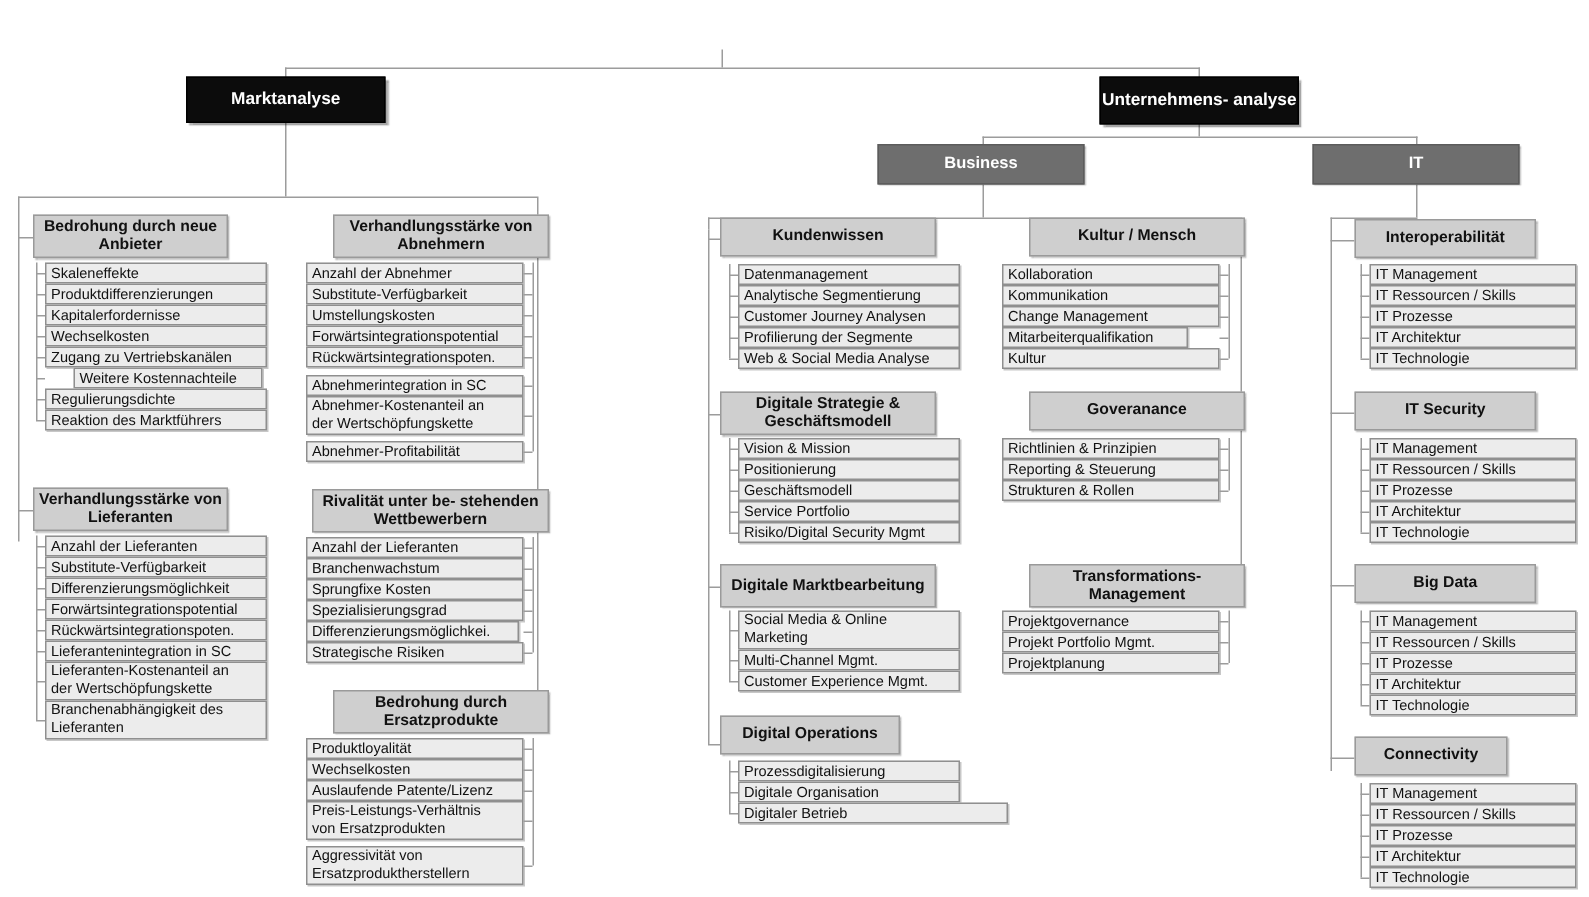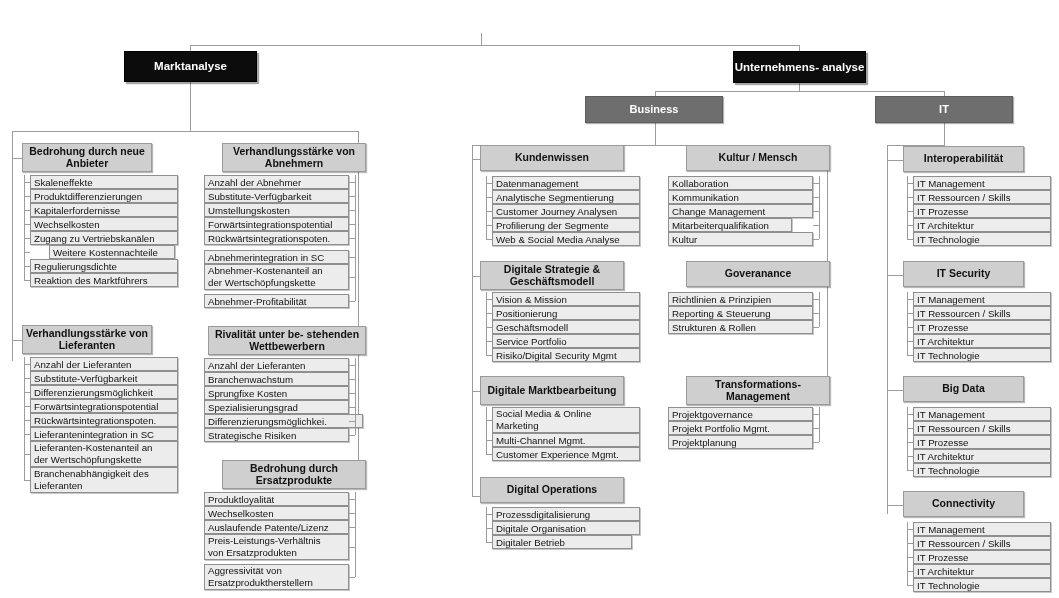--- a/index.html
+++ b/index.html
@@ -196,21 +196,21 @@
   <div class="ln lnh" style="left:349px;top:301px;width:6px;"></div>
 
   <div class="node grp" style="left:208px;top:326px;width:158px;height:29px;">
     <span>Rivalität unter be-
 stehenden Wettbewerbern</span>
   </div>
   <div class="leaf" style="left:204px;top:358px;width:145px;height:14px;">Anzahl der Lieferanten</div>
   <div class="leaf" style="left:204px;top:372px;width:145px;height:14px;">Branchenwachstum</div>
   <div class="leaf" style="left:204px;top:386px;width:145px;height:14px;">Sprungfixe Kosten</div>
   <div class="leaf" style="left:204px;top:400px;width:145px;height:14px;">Spezialisierungsgrad</div>
-  <div class="leaf" style="left:204px;top:414px;width:159px;height:14px;">Differenzierungsmöglichkei.</div>
+  <div class="leaf" style="left:204px;top:414px;width:142px;height:14px;">Differenzierungsmöglichkei.</div>
   <div class="leaf" style="left:204px;top:428px;width:145px;height:14px;">Strategische Risiken</div>
   <div class="ln lnv" style="left:355px;top:358px;height:77px;"></div>
   <div class="ln lnh" style="left:349px;top:365px;width:6px;"></div>
   <div class="ln lnh" style="left:349px;top:379px;width:6px;"></div>
   <div class="ln lnh" style="left:349px;top:393px;width:6px;"></div>
   <div class="ln lnh" style="left:349px;top:407px;width:6px;"></div>
   <div class="ln lnh" style="left:349px;top:421px;width:6px;"></div>
   <div class="ln lnh" style="left:349px;top:435px;width:6px;"></div>
 
   <div class="node grp" style="left:222px;top:460px;width:144px;height:29px;">
@@ -268,26 +268,26 @@
   </div>
   <div class="leaf two" style="left:492px;top:407px;width:148px;height:26px;">Social Media &amp; Online
 Marketing</div>
   <div class="leaf" style="left:492px;top:433px;width:148px;height:14px;">Multi-Channel Mgmt.</div>
   <div class="leaf" style="left:492px;top:447px;width:148px;height:14px;">Customer Experience Mgmt.</div>
   <div class="ln lnv" style="left:486px;top:407px;height:47px;"></div>
   <div class="ln lnh" style="left:486px;top:420px;width:6px;"></div>
   <div class="ln lnh" style="left:486px;top:440px;width:6px;"></div>
   <div class="ln lnh" style="left:486px;top:454px;width:6px;"></div>
 
-  <div class="node grp" style="left:480px;top:477px;width:144px;height:26px;">
+  <div class="node grp" style="left:480px;top:477px;width:120px;height:26px;">
     <span>Digital Operations</span>
   </div>
   <div class="leaf" style="left:492px;top:507px;width:148px;height:14px;">Prozessdigitalisierung</div>
   <div class="leaf" style="left:492px;top:521px;width:148px;height:14px;">Digitale Organisation</div>
-  <div class="leaf" style="left:492px;top:535px;width:140px;height:14px;">Digitaler Betrieb</div>
+  <div class="leaf" style="left:492px;top:535px;width:180px;height:14px;">Digitaler Betrieb</div>
   <div class="ln lnv" style="left:486px;top:507px;height:35px;"></div>
   <div class="ln lnh" style="left:486px;top:514px;width:6px;"></div>
   <div class="ln lnh" style="left:486px;top:528px;width:6px;"></div>
   <div class="ln lnh" style="left:486px;top:542px;width:6px;"></div>
 
   <div class="node grp" style="left:686px;top:145px;width:144px;height:26px;align-items:center;">
     <span>Kultur / Mensch</span>
   </div>
   <div class="leaf" style="left:668px;top:176px;width:145px;height:14px;">Kollaboration</div>
   <div class="leaf" style="left:668px;top:190px;width:145px;height:14px;">Kommunikation</div>
@@ -362,21 +362,21 @@
   <div class="leaf" style="left:913px;top:435px;width:138px;height:14px;">IT Prozesse</div>
   <div class="leaf" style="left:913px;top:449px;width:138px;height:14px;">IT Architektur</div>
   <div class="leaf" style="left:913px;top:463px;width:138px;height:14px;">IT Technologie</div>
   <div class="ln lnv" style="left:907px;top:407px;height:63px;"></div>
   <div class="ln lnh" style="left:907px;top:414px;width:6px;"></div>
   <div class="ln lnh" style="left:907px;top:428px;width:6px;"></div>
   <div class="ln lnh" style="left:907px;top:442px;width:6px;"></div>
   <div class="ln lnh" style="left:907px;top:456px;width:6px;"></div>
   <div class="ln lnh" style="left:907px;top:470px;width:6px;"></div>
 
-  <div class="node grp" style="left:903px;top:491px;width:121px;height:26px;">
+  <div class="node grp" style="left:903px;top:491px;width:102px;height:26px;">
     <span>Connectivity</span>
   </div>
   <div class="leaf" style="left:913px;top:522px;width:138px;height:14px;">IT Management</div>
   <div class="leaf" style="left:913px;top:536px;width:138px;height:14px;">IT Ressourcen / Skills</div>
   <div class="leaf" style="left:913px;top:550px;width:138px;height:14px;">IT Prozesse</div>
   <div class="leaf" style="left:913px;top:564px;width:138px;height:14px;">IT Architektur</div>
   <div class="leaf" style="left:913px;top:578px;width:138px;height:14px;">IT Technologie</div>
   <div class="ln lnv" style="left:907px;top:522px;height:63px;"></div>
   <div class="ln lnh" style="left:907px;top:529px;width:6px;"></div>
   <div class="ln lnh" style="left:907px;top:543px;width:6px;"></div>

